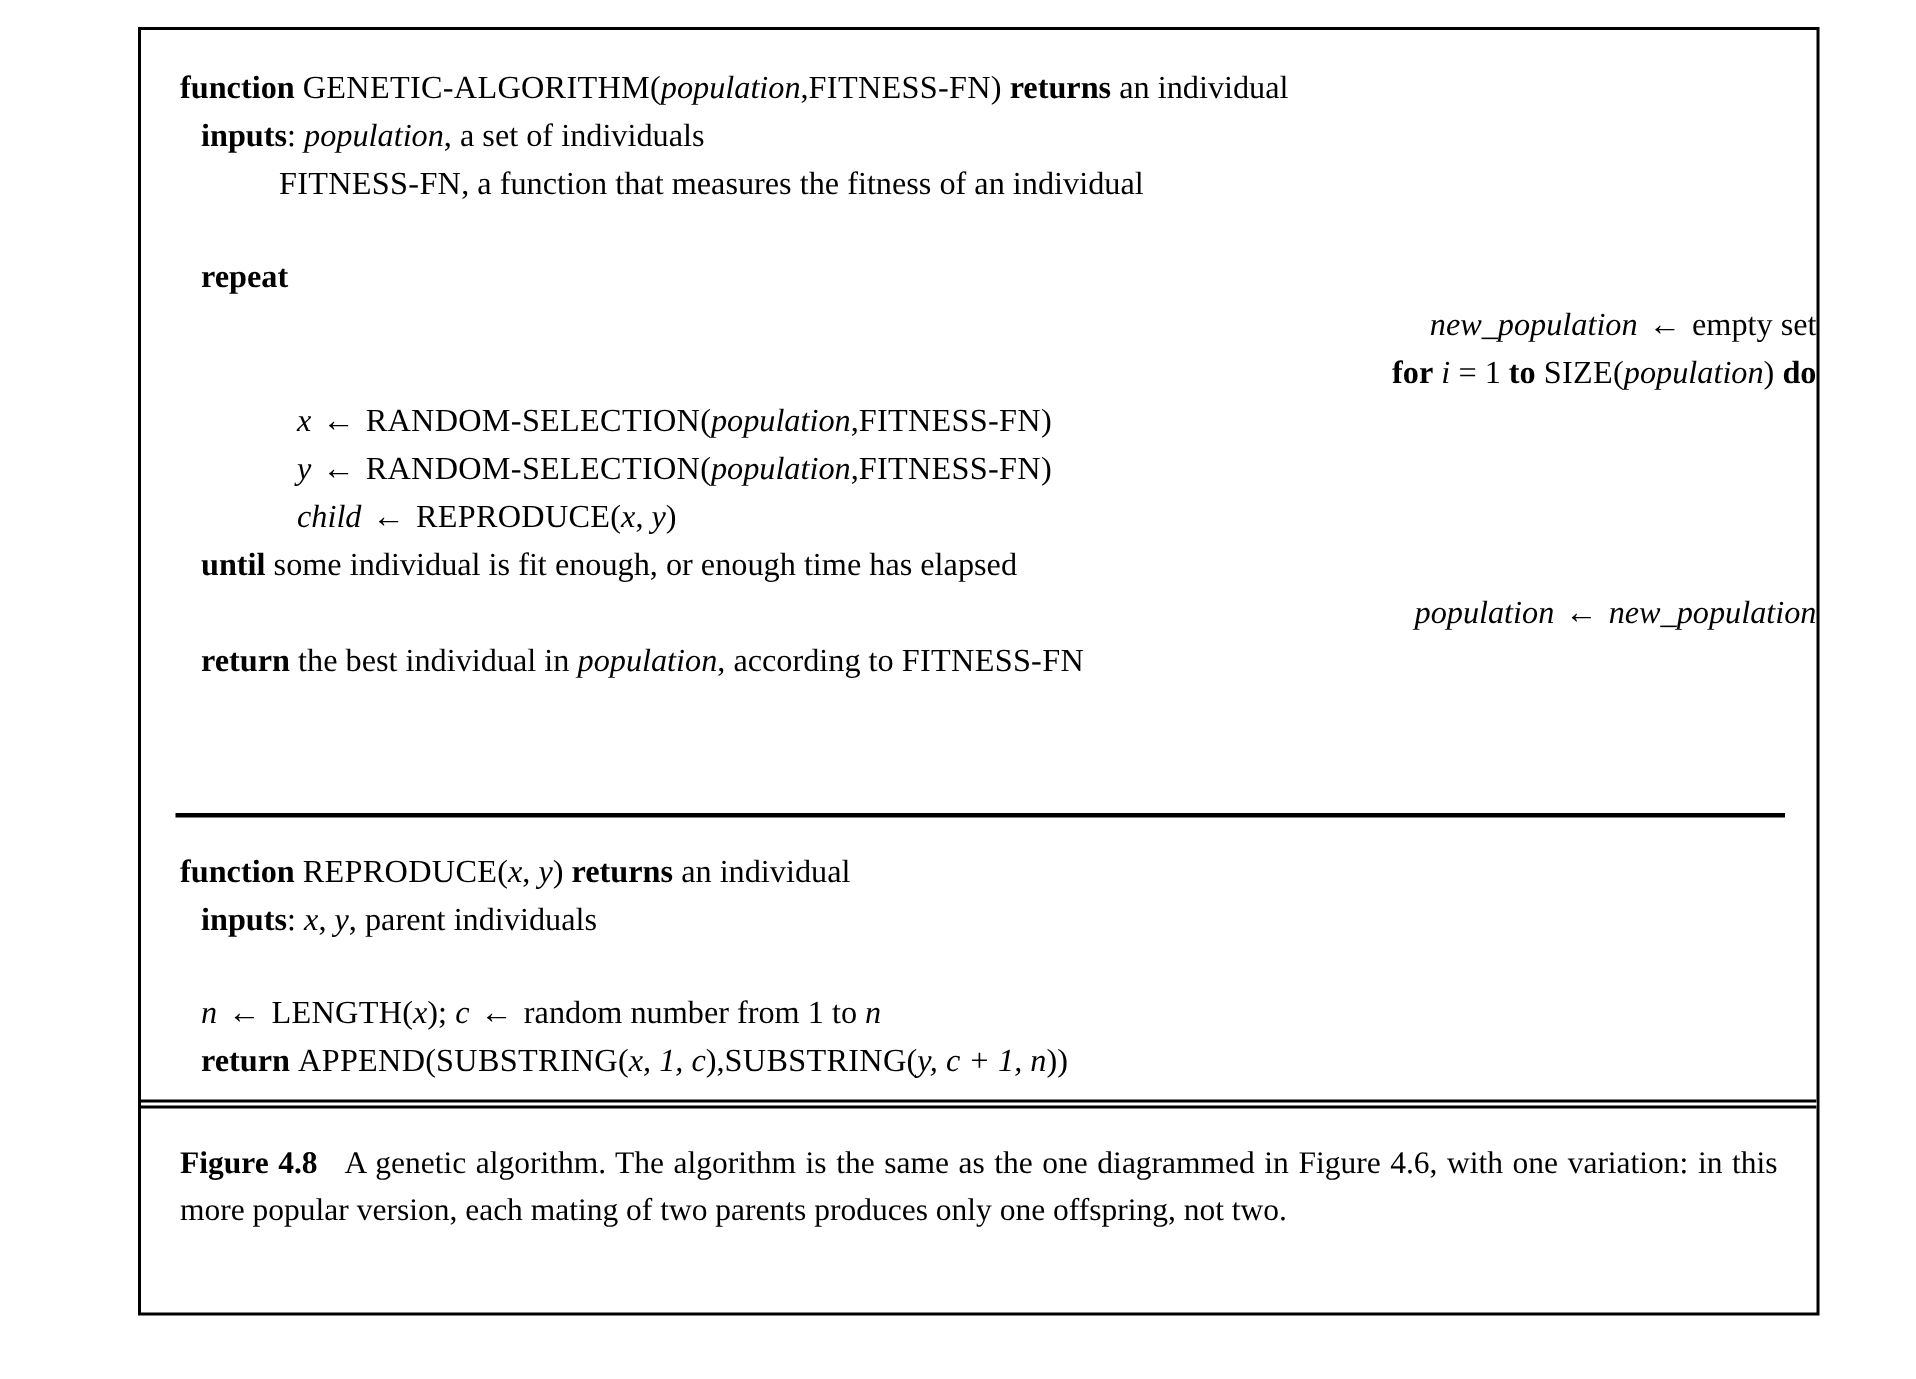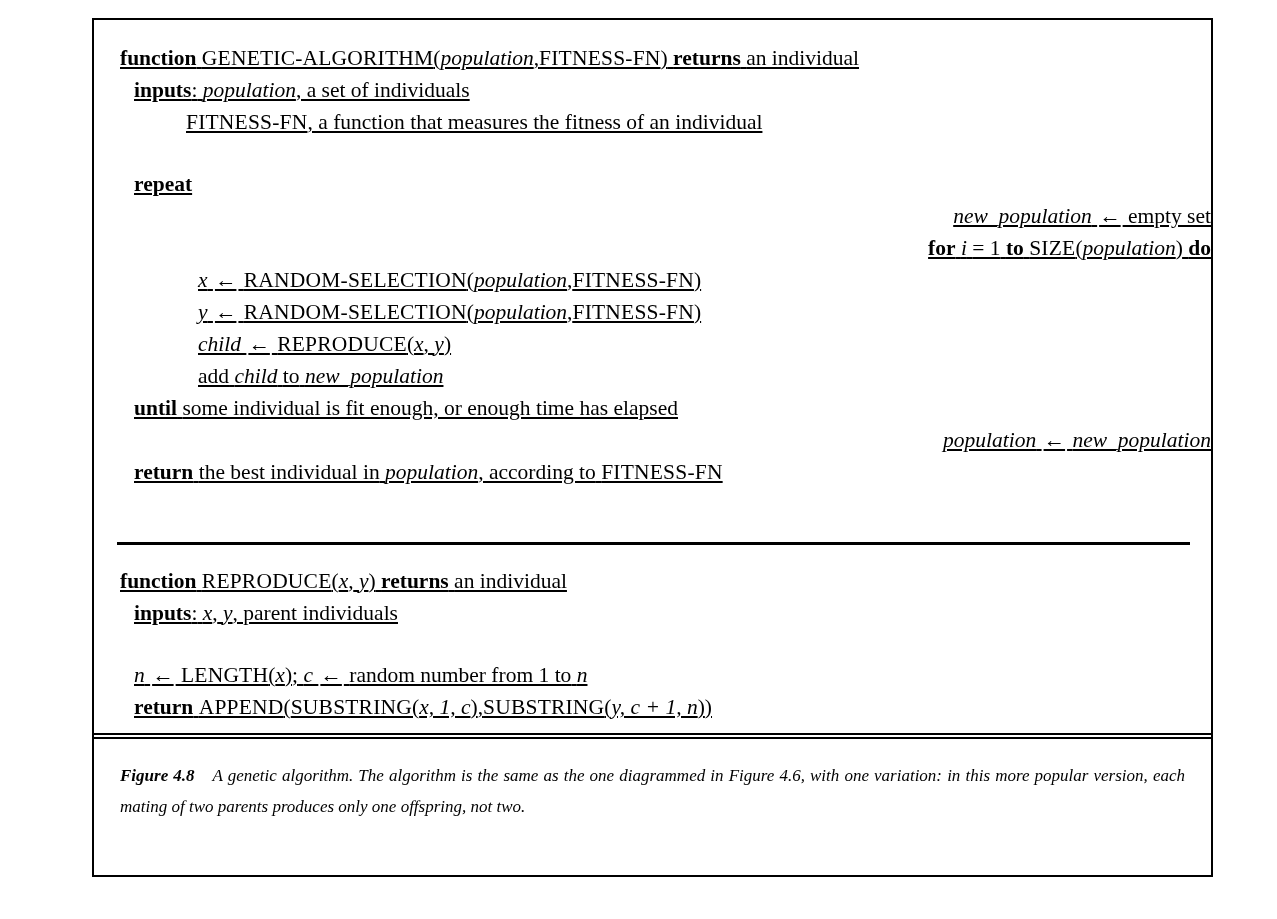--- a/index.html
+++ b/index.html
@@ -32,21 +32,20 @@
     padding: 0;
   }
   .pcode {
     font-size: 21.5px;
     line-height: 32px;
     white-space: nowrap;
   }
   .pline {
     height: 32px;
     white-space: nowrap;
-    text-decoration: underline;
   }
   .blank-line { height: 30px; }
 
   
   .i0 { padding-left: 26px; }
   .i1 { padding-left: 40px; }
   .i2 { padding-left: 78px; text-align: right; }
   .i3 { padding-left: 104px; }
 
   
@@ -80,25 +79,24 @@
   
   #algo-1 { position: absolute; left: 0; top: 22px; width: 100%; }
   #algo-2 { position: absolute; left: 0; top: 545px; width: 100%; }
 
   
   #caption {
     position: absolute;
     left: 26px;
     top: 740px;
     width: 1065px;
-    font-size: 17px;
+    font-size: 21px;
     line-height: 31px;
     text-align: justify;
     text-justify: inter-word;
-    font-style: italic;
   }
   #caption .fig-label {
     font-weight: bold;
   }
   #caption .fig-gap { display: inline-block; width: 18px; }
 </style>
 </head>
 <body>
 
 <div id="figure-box">
@@ -154,26 +152,20 @@
       <span class="sc">RANDOM-SELECTION</span><span>(</span><span class="var">population</span><span>,</span><span class="sc">FITNESS-FN</span><span>)</span>
     </div>
 
     <div class="pline i3">
       <span class="var">child</span>
       <span class="arrow">←</span>
       <span class="sc">REPRODUCE</span><span>(</span><span class="math">x</span><span>,</span>&nbsp;<span class="math">y</span><span>)</span>
     </div>
 
 
-    <div class="pline i3">
-      <span>add</span>
-      <span class="var">child</span>
-      <span>to</span>
-      <span class="var">new_population</span>
-    </div>
 
     <div class="pline i1">
       <span class="kw">until</span>
       <span>some individual is fit enough, or enough time has elapsed</span>
     </div>
 
     <div class="pline i2">
       <span class="var">population</span>
       <span class="arrow">←</span>
       <span class="var">new_population</span>

